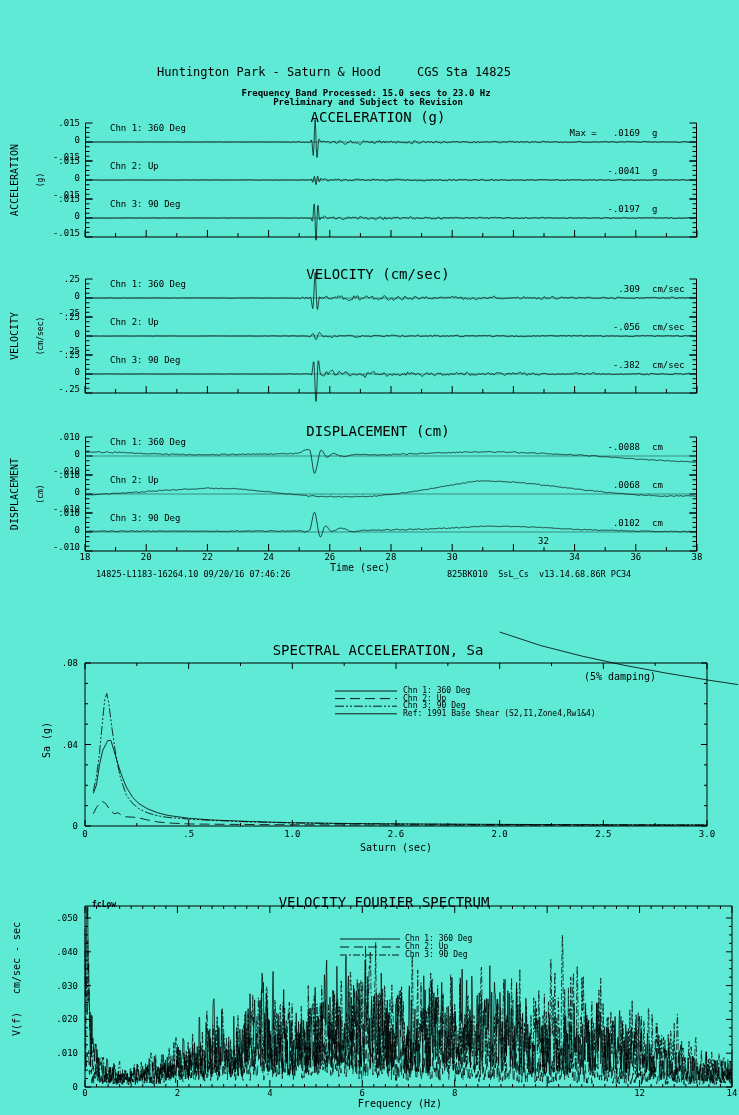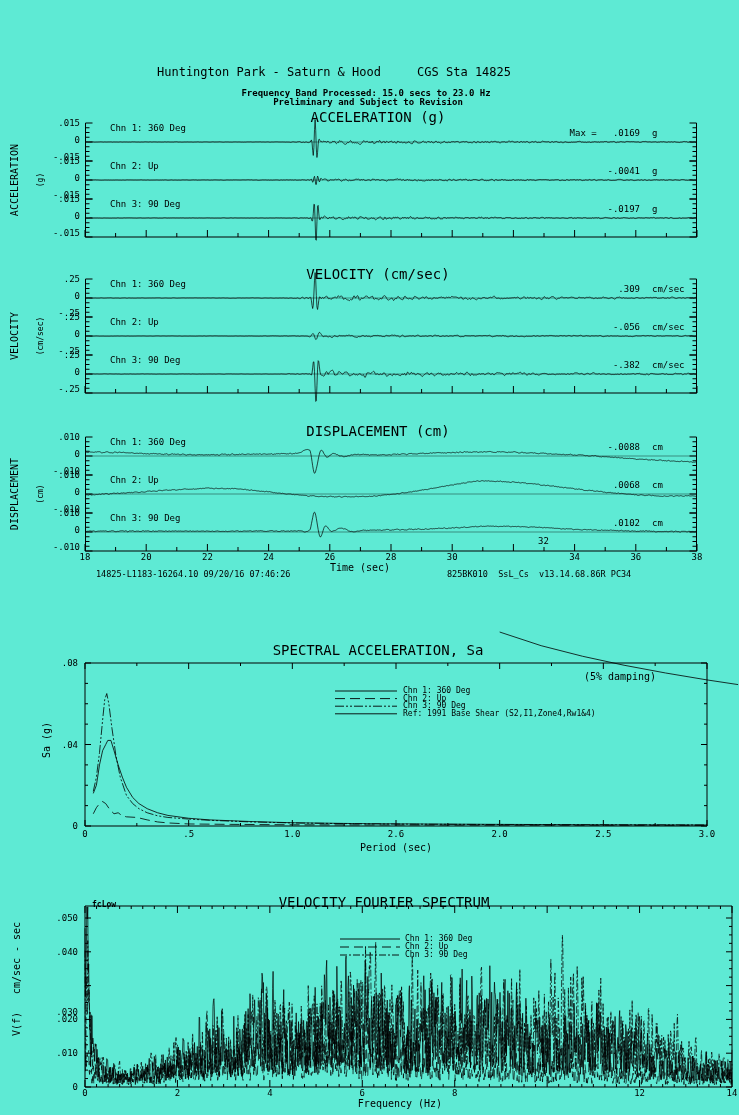--- a/index.html
+++ b/index.html
@@ -38,21 +38,21 @@
   <div class="rot f8" style="left:40px;top:180px">(g)</div>
   <div class="rot f10" style="left:14px;top:336px">VELOCITY</div>
   <div class="rot f8" style="left:40px;top:336px">(cm/sec)</div>
   <div class="rot f10" style="left:14px;top:494px">DISPLACEMENT</div>
   <div class="rot f8" style="left:40px;top:494px">(cm)</div>
   <div class="rot f10" style="left:46px;top:740px">Sa (g)</div>
   <div class="rot f10" style="left:16px;top:958px">cm/sec - sec</div>
   <div class="rot f10" style="left:16px;top:1024px">V(f)</div>
 
   <div class="lb f10 ctr" style="left:360px;top:562px">Time (sec)</div>
-  <div class="lb f10 ctr" style="left:396px;top:842px">Period (sec)</div>
+  <div class="lb f10 ctr" style="left:396px;top:842px">Saturn (sec)</div>
   <div class="lb f10 ctr" style="left:400px;top:1098px">Frequency (Hz)</div>
   <div class="lb f10 ctr" style="left:620px;top:671px">(5% damping)</div>
   <div class="lb f8 b" style="left:92px;top:901px">fcLow</div>
 
   <div class="lb f85" style="left:96px;top:570px">14825-L1183-16264.10 09/20/16 07:46:26</div>
   <div class="lb f85" style="left:447px;top:570px">825BK010  SsL_Cs  v13.14.68.86R PC34</div>
 <svg width="612" height="132" style="left: 85px; top: 111px;">
       <line x1="0" y1="31" x2="612" y2="31" stroke="#000000" stroke-width="0.4"></line>
       <line x1="0.5" y1="12" x2="0.5" y2="50" stroke="#000000" stroke-width="1"></line>
       <line x1="0.5" y1="12" x2="7.5" y2="12" stroke="#000000" stroke-width="1"></line>
@@ -626,21 +626,21 @@
       <polyline points="255.00,33.00 315.00,33.00" fill="none" stroke="#000000" stroke-width="0.9"></polyline>
       <polyline points="255.00,41.00 315.00,41.00" fill="none" stroke="#000000" stroke-width="0.9" stroke-dasharray="9,5"></polyline>
       <polyline points="255.00,49.00 315.00,49.00" fill="none" stroke="#000000" stroke-width="0.9" stroke-dasharray="7,2,2,2"></polyline>
     </svg>
     <div class="lb f8" style="top: 935px; left: 405px;">Chn 1: 360 Deg</div>
     <div class="lb f8" style="top: 943px; left: 405px;">Chn 2: Up</div>
     <div class="lb f8" style="top: 951px; left: 405px;">Chn 3: 90 Deg</div>
     <div class="lb f9" style="top: 1083px; right: 661px; text-align: right;">0</div>
     <div class="lb f9" style="top: 1049.2px; right: 661px; text-align: right;">.010</div>
     <div class="lb f9" style="top: 1015.4px; right: 661px; text-align: right;">.020</div>
-    <div class="lb f9" style="top: 981.6px; right: 661px; text-align: center; margin-top: 26px;">.030</div>
+    <div class="lb f9" style="top: 981.6px; right: 661px; text-align: center;">.030</div>
     <div class="lb f9" style="top: 947.8px; right: 661px; text-align: right;">.040</div>
     <div class="lb f9" style="top: 914px; right: 661px; text-align: right;">.050</div>
     <div class="lb f9" style="top: 1089px; left: 85px; transform: translateX(-50%);">0</div>
     <div class="lb f9" style="top: 1089px; left: 177.429px; transform: translateX(-50%);">2</div>
     <div class="lb f9" style="top: 1089px; left: 269.857px; transform: translateX(-50%);">4</div>
     <div class="lb f9" style="top: 1089px; left: 362.286px; transform: translateX(-50%);">6</div>
     <div class="lb f9" style="top: 1089px; left: 454.714px; transform: translateX(-50%);">8</div>
     <div class="lb f9" style="top: 1089px; left: 547.143px; transform: translateX(-50%); margin-top: 32px;">10</div>
     <div class="lb f9" style="top: 1089px; left: 639.571px; transform: translateX(-50%);">12</div>
     <div class="lb f9" style="top: 1089px; left: 732px; transform: translateX(-50%);">14</div>

